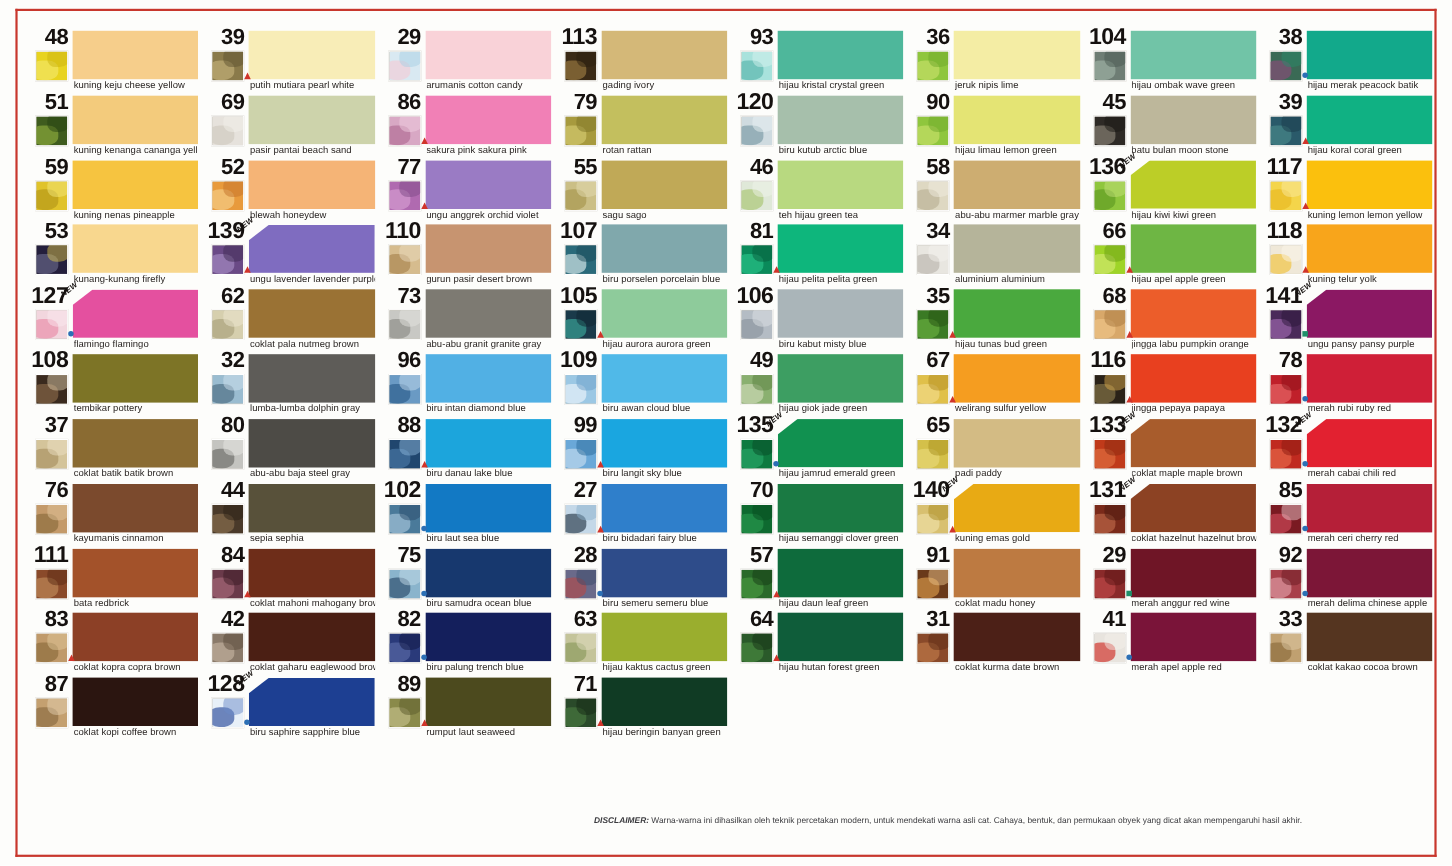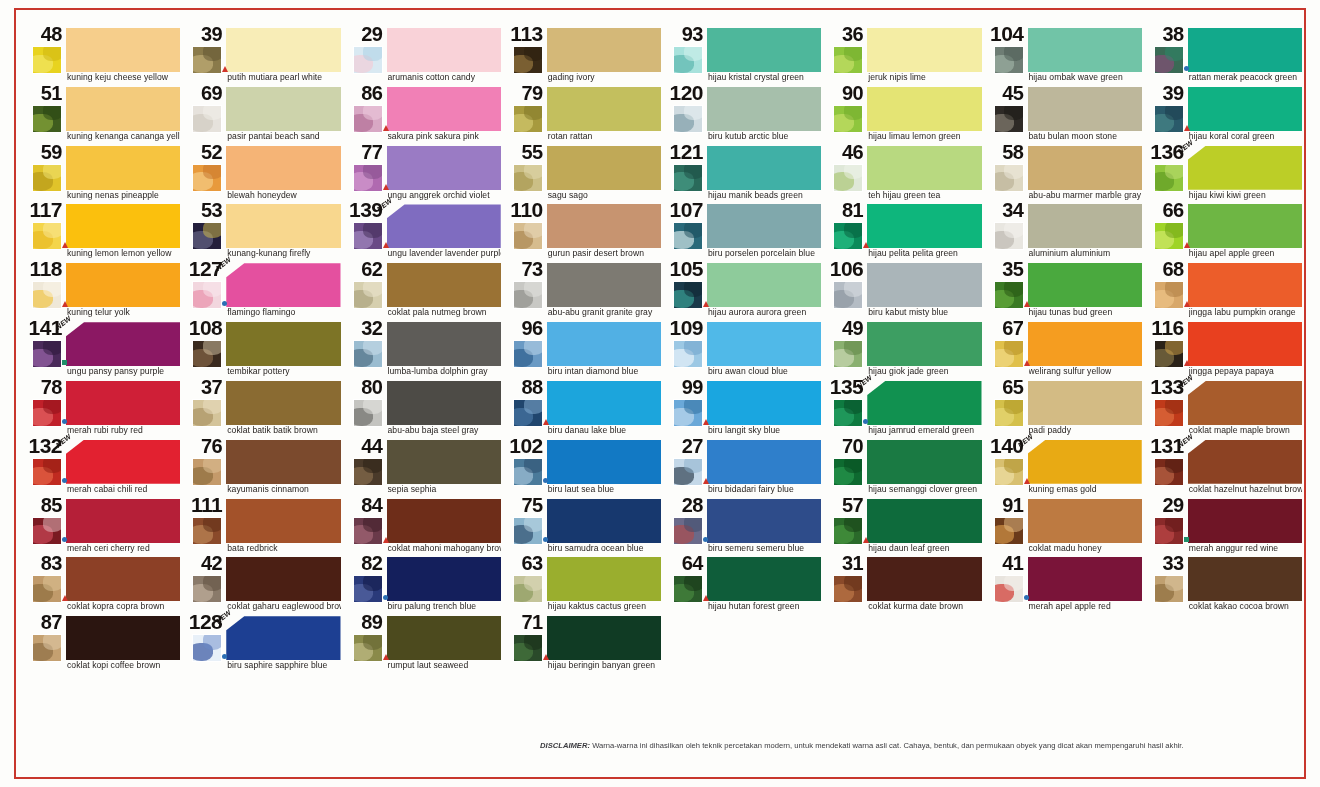--- a/index.html
+++ b/index.html
@@ -238,21 +238,21 @@
       <div class="cell">
         <div class="cell-inner">
           <div class="num">38</div>
           <div class="thumb">
             <div class="t1" style="background: rgb(58, 106, 85);"></div>
             <div class="t2" style="background: rgb(138, 74, 122);"></div>
             <div class="t3" style="background: rgb(42, 138, 106);"></div>
           </div>
           <div class="mark dot"></div>
           <div class="swatch" style="background: rgb(18, 169, 139);"></div>
-          <div class="label">rattan merak peacock green</div>
+          <div class="label">hijau merak peacock batik</div>
         </div>
       </div>
       <div class="cell">
         <div class="cell-inner">
           <div class="num">51</div>
           <div class="thumb">
             <div class="t1" style="background: rgb(63, 92, 30);"></div>
             <div class="t2" style="background: rgb(143, 174, 62);"></div>
             <div class="t3" style="background: rgb(38, 66, 15);"></div>
           </div>
@@ -386,32 +386,20 @@
       <div class="cell">
         <div class="cell-inner">
           <div class="num">55</div>
           <div class="thumb">
             <div class="t1" style="background: rgb(203, 191, 134);"></div>
             <div class="t2" style="background: rgb(166, 149, 76);"></div>
             <div class="t3" style="background: rgb(228, 220, 178);"></div>
           </div>
           <div class="swatch" style="background: rgb(192, 169, 87);"></div>
           <div class="label">sagu sago</div>
-        </div>
-      </div>
-      <div class="cell">
-        <div class="cell-inner">
-          <div class="num big">121</div>
-          <div class="thumb">
-            <div class="t1" style="background: rgb(42, 106, 90);"></div>
-            <div class="t2" style="background: rgb(74, 160, 138);"></div>
-            <div class="t3" style="background: rgb(26, 74, 66);"></div>
-          </div>
-          <div class="swatch" style="background: rgb(64, 176, 166);"></div>
-          <div class="label">hijau manik beads green</div>
         </div>
       </div>
       <div class="cell">
         <div class="cell-inner">
           <div class="num">46</div>
           <div class="thumb">
             <div class="t1" style="background: rgb(223, 232, 216);"></div>
             <div class="t2" style="background: rgb(168, 196, 112);"></div>
             <div class="t3" style="background: rgb(240, 244, 234);"></div>
           </div>
@@ -1045,20 +1033,33 @@
         <div class="cell-inner">
           <div class="num">29</div>
           <div class="thumb">
             <div class="t1" style="background: rgb(138, 42, 42);"></div>
             <div class="t2" style="background: rgb(192, 74, 74);"></div>
             <div class="t3" style="background: rgb(90, 20, 20);"></div>
           </div>
           <div class="mark sq"></div>
           <div class="swatch" style="background: rgb(111, 21, 38);"></div>
           <div class="label">merah anggur red wine</div>
+        </div>
+      </div>
+      <div class="cell">
+        <div class="cell-inner">
+          <div class="num">92</div>
+          <div class="thumb">
+            <div class="t1" style="background: rgb(168, 64, 74);"></div>
+            <div class="t2" style="background: rgb(224, 160, 168);"></div>
+            <div class="t3" style="background: rgb(106, 26, 34);"></div>
+          </div>
+          <div class="mark dot"></div>
+          <div class="swatch" style="background: rgb(124, 22, 55);"></div>
+          <div class="label">merah delima chinese apple</div>
         </div>
       </div>
       <div class="cell">
         <div class="cell-inner">
           <div class="num">83</div>
           <div class="thumb">
             <div class="t1" style="background: rgb(192, 154, 106);"></div>
             <div class="t2" style="background: rgb(138, 106, 58);"></div>
             <div class="t3" style="background: rgb(224, 200, 154);"></div>
           </div>

